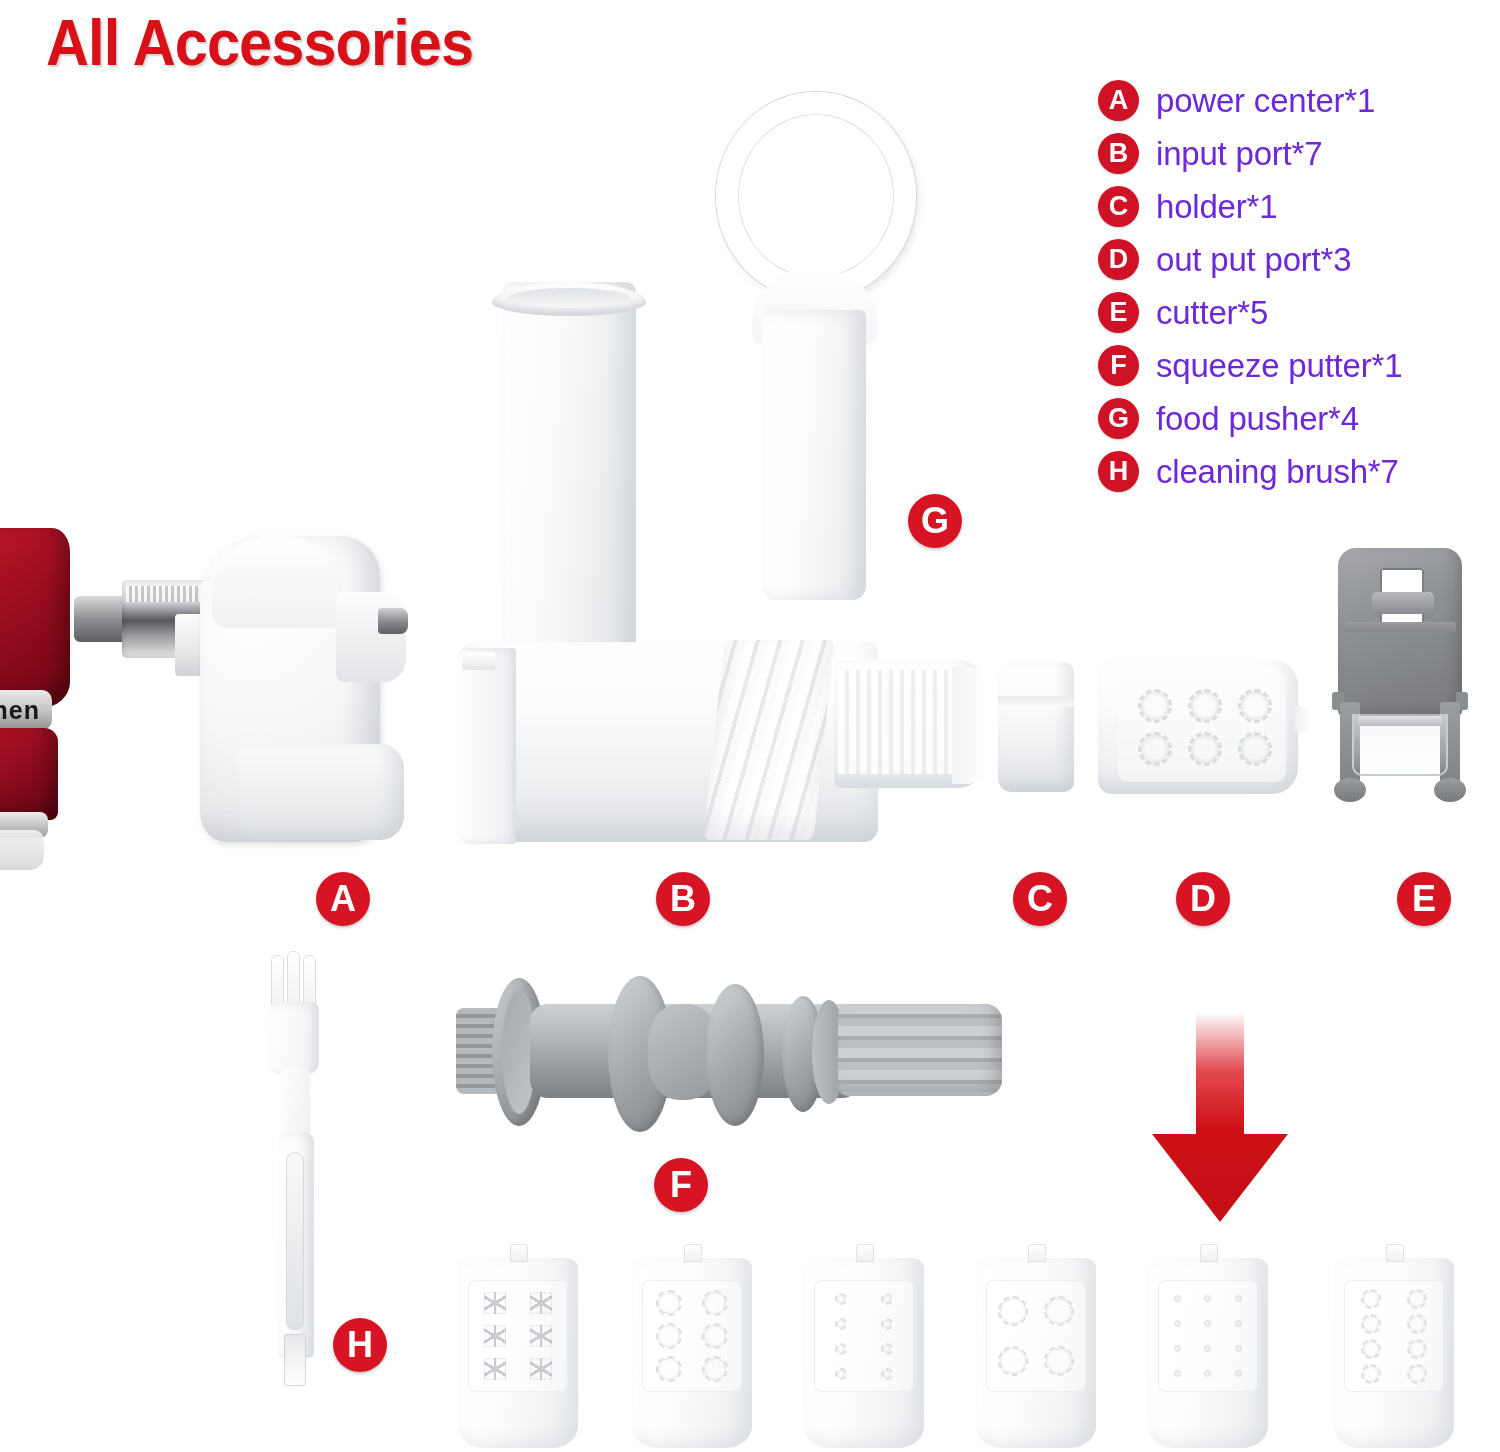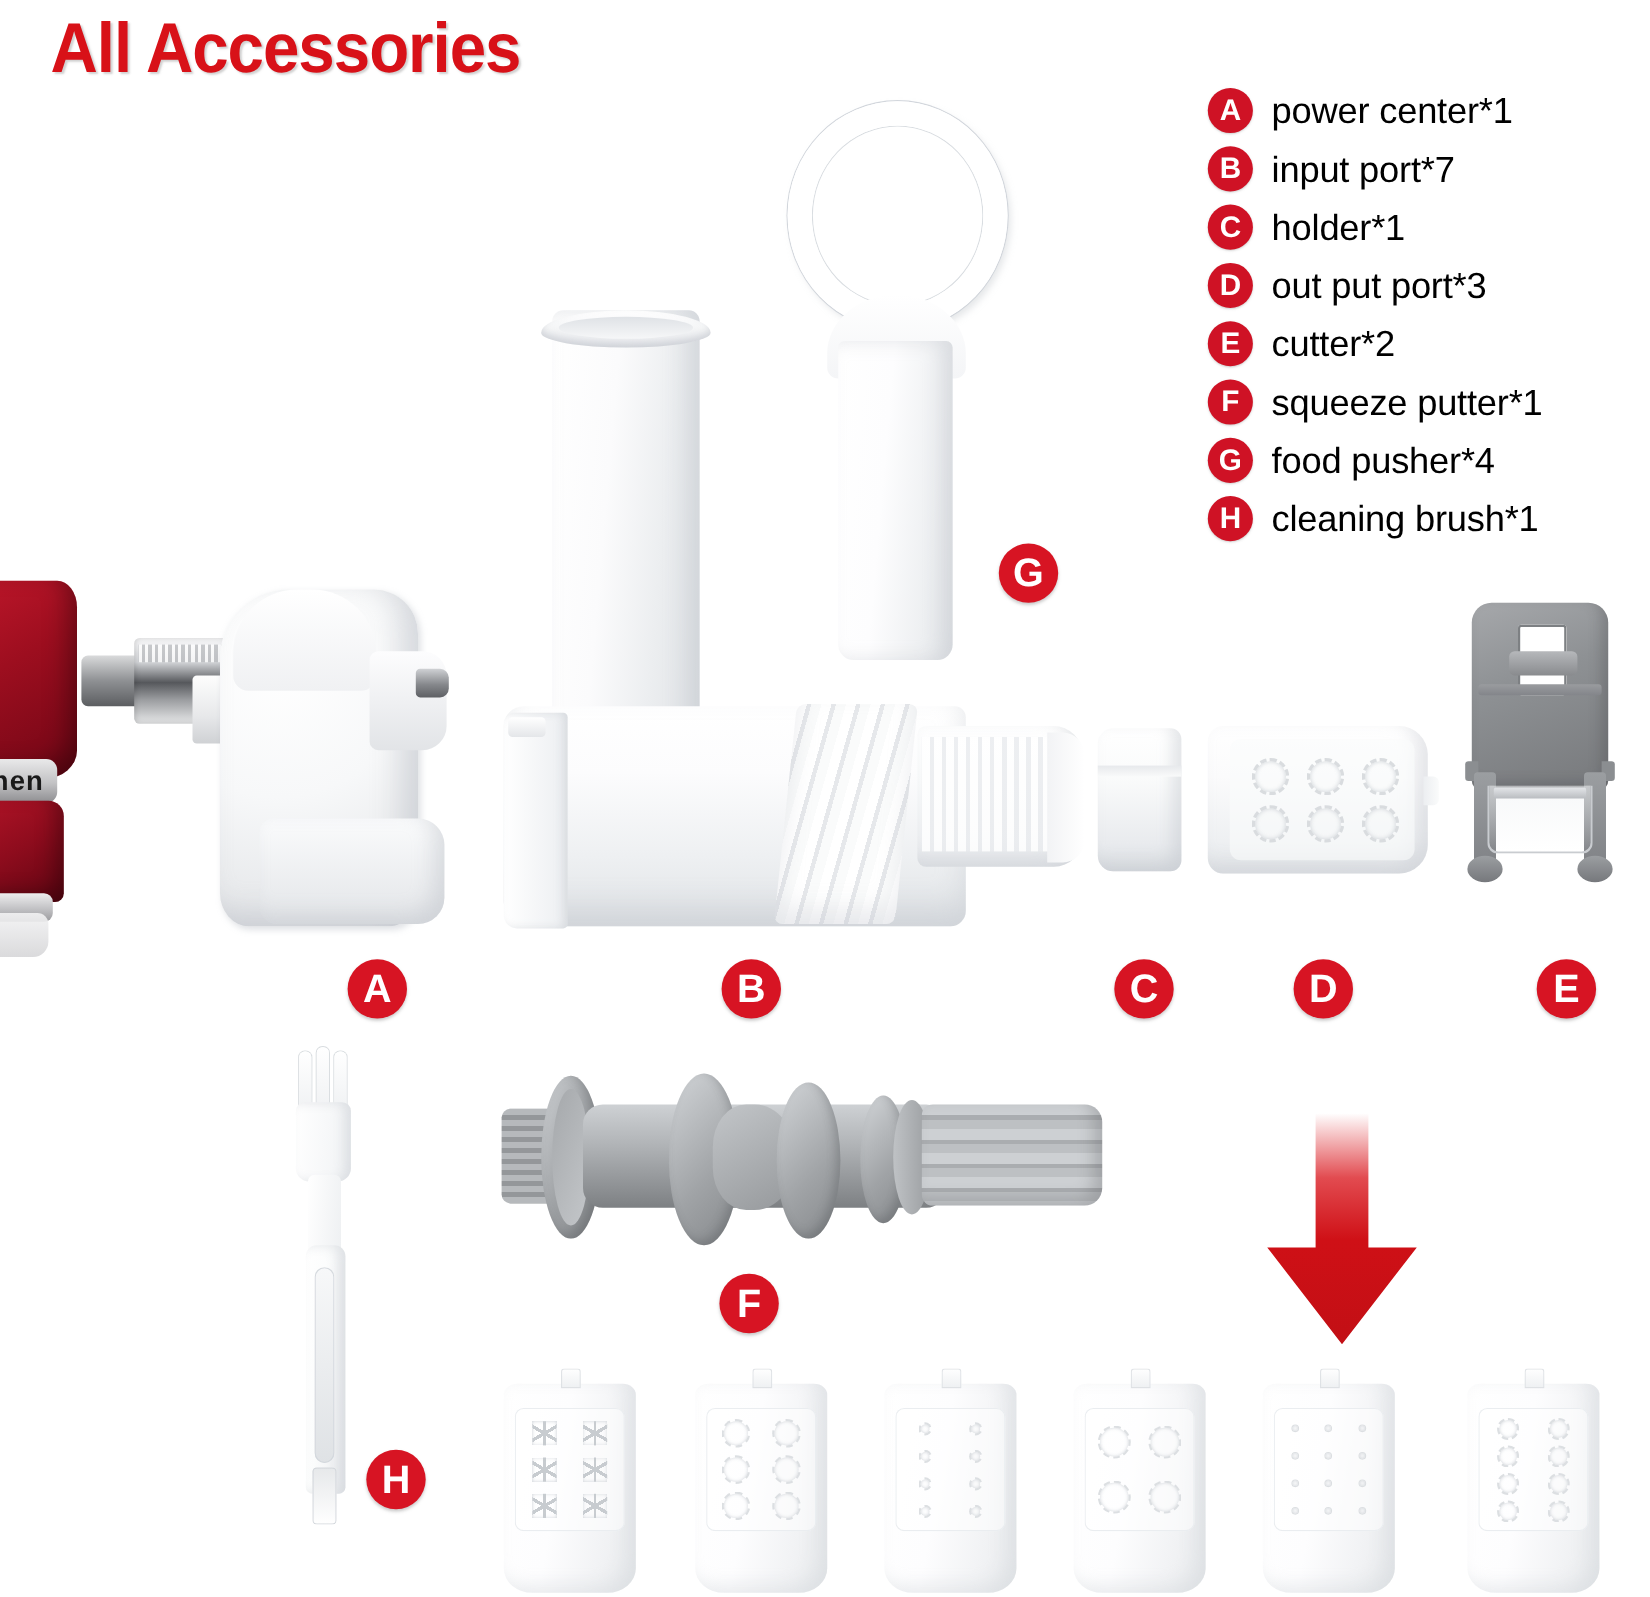--- a/index.html
+++ b/index.html
@@ -40,21 +40,21 @@
     color: #ffffff;
     font-size: 27px; font-weight: bold;
     display: flex; align-items: center; justify-content: center;
     flex: 0 0 auto;
     line-height: 1;
     box-shadow: 0 1px 2px rgba(120,120,120,.35);
   }
   .legend-text {
     margin-left: 17px;
     font-size: 33px;
-    color: #000000;
+    color: #6d28d9;
     white-space: nowrap;
     letter-spacing: -0.2px;
   }
 
   
   .mark {
     position: absolute;
     width: 54px; height: 54px;
     border-radius: 50%;
     background: #d71423;
@@ -564,33 +564,33 @@
     <div class="legend-row">
       <div class="badge">C</div>
       <div class="legend-text">holder*1</div>
     </div>
     <div class="legend-row">
       <div class="badge">D</div>
       <div class="legend-text">out put port*3</div>
     </div>
     <div class="legend-row">
       <div class="badge">E</div>
-      <div class="legend-text">cutter*2</div>
+      <div class="legend-text">cutter*5</div>
     </div>
     <div class="legend-row">
       <div class="badge">F</div>
       <div class="legend-text">squeeze putter*1</div>
     </div>
     <div class="legend-row">
       <div class="badge">G</div>
       <div class="legend-text">food pusher*4</div>
     </div>
     <div class="legend-row">
       <div class="badge">H</div>
-      <div class="legend-text">cleaning brush*1</div>
+      <div class="legend-text">cleaning brush*7</div>
     </div>
   </div>
 
   <div>
     <div class="mixer-head"></div>
     <div class="mixer-neck"></div>
     <div class="mixer-brand">hen</div>
     <div class="mixer-body"></div>
     <div class="mixer-foot"></div>
     <div class="mixer-bowl"></div>

